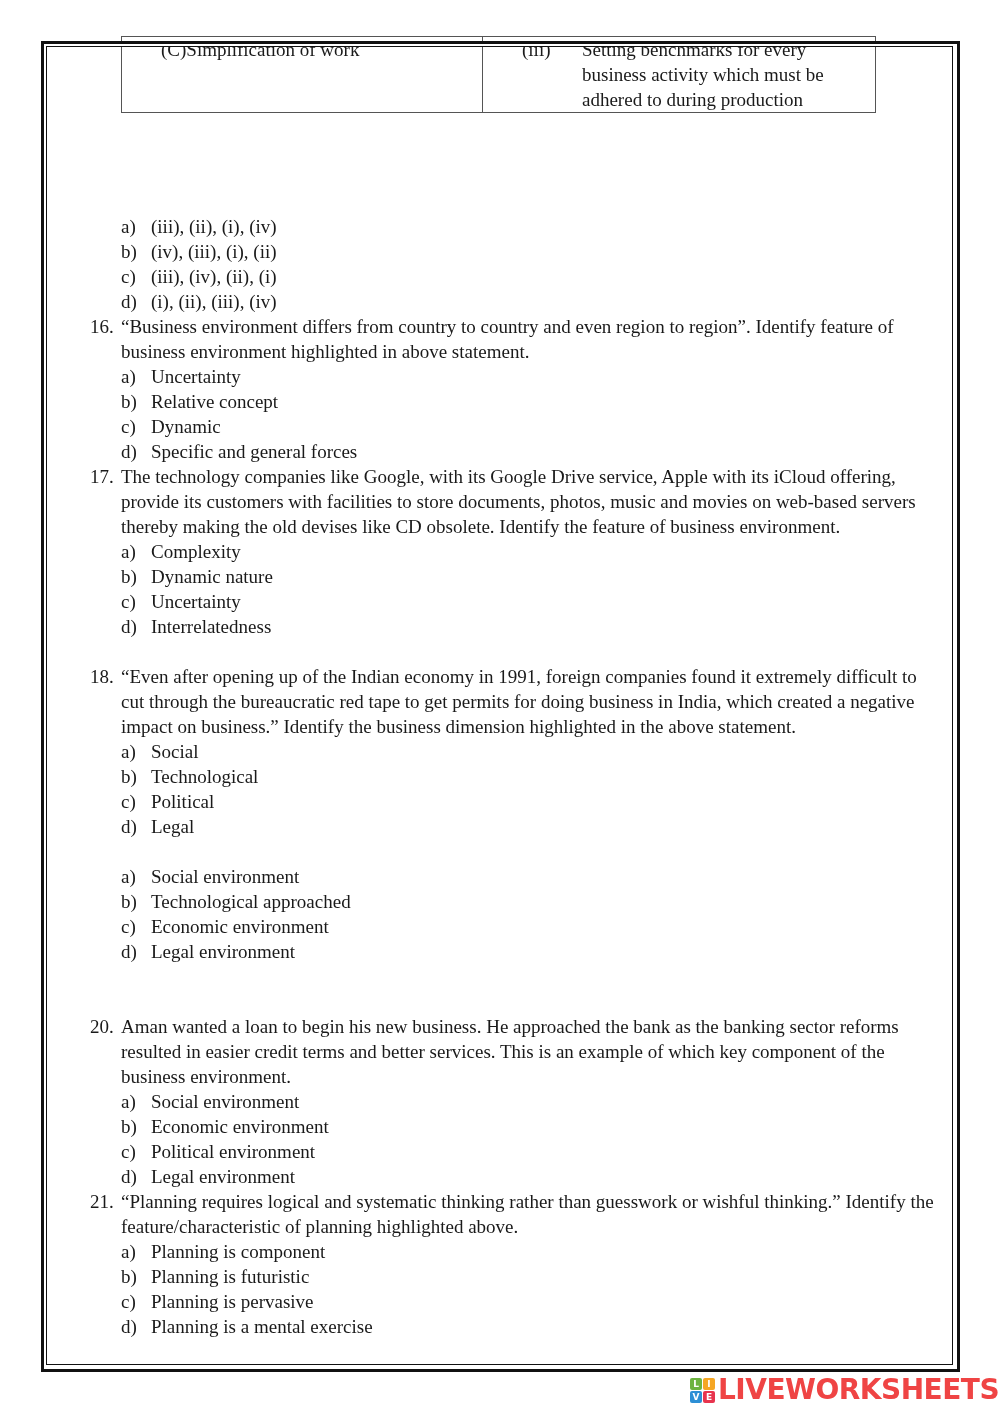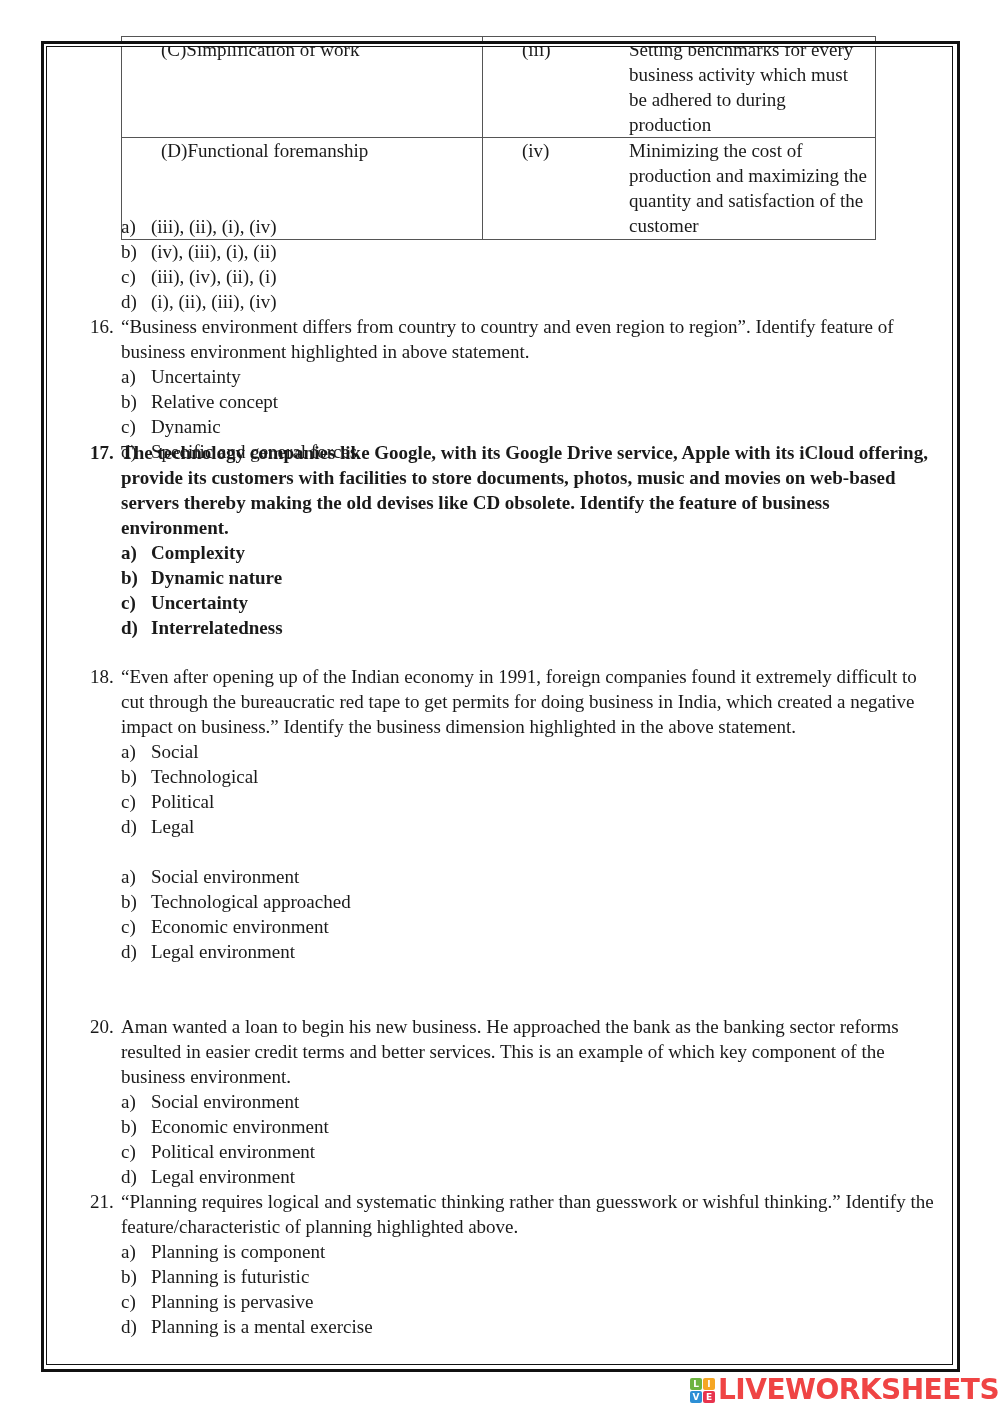--- a/index.html
+++ b/index.html
@@ -40,21 +40,20 @@
     .match-table td.col-a {
       width: 360px;
     }
     .match-table .cell-a-inner {
       padding-left: 39px;
       padding-top: 0px;
     }
     .match-table .cell-b-inner {
       display: flex;
       padding-top: 0px;
-      gap: 47px;
     }
     .match-table .roman {
       width: 60px;
       padding-left: 39px;
       flex: 0 0 auto;
     }
     .match-table .desc {
       flex: 1 1 auto;
       padding-right: 6px;
     }
@@ -172,31 +171,20 @@
         <td class="col-a">
           <div class="cell-a-inner">(C)Simplification of work</div>
         </td>
         <td class="col-b">
           <div class="cell-b-inner">
             <span class="roman">(iii)</span>
             <span class="desc">Setting benchmarks for every business activity which must be adhered to during production</span>
           </div>
         </td>
       </tr>
-      <tr class="row-d">
-        <td class="col-a">
-          <div class="cell-a-inner">(D)Functional foremanship</div>
-        </td>
-        <td class="col-b">
-          <div class="cell-b-inner">
-            <span class="roman">(iv)</span>
-            <span class="desc">Minimizing the cost of production and maximizing the quantity and satisfaction of the customer</span>
-          </div>
-        </td>
-      </tr>
     </tbody>
   </table>
 
   <div class="frame-mask"></div>
   <div class="frame-outer"></div>
   <div class="frame-inner"></div>
 
   <div class="content">
 
     <div class="block" style="top:214px;">
@@ -222,21 +210,21 @@
       <div class="q">
         <span class="qnum">16.</span>
         <span>“Business environment differs from country to country and even region to region”. Identify feature of business environment highlighted in above statement.</span>
       </div>
       <div class="opt"><span class="olabel">a)</span><span>Uncertainty</span></div>
       <div class="opt"><span class="olabel">b)</span><span>Relative concept</span></div>
       <div class="opt"><span class="olabel">c)</span><span>Dynamic</span></div>
       <div class="opt"><span class="olabel">d)</span><span>Specific and general forces</span></div>
     </div>
 
-    <div class="block" style="top:440px;font-weight:bold;">
+    <div class="block" style="top:464px;">
       <div class="q">
         <span class="qnum">17.</span>
         <span>The technology companies like Google, with its Google Drive service, Apple with its iCloud offering, provide its customers with facilities to store documents, photos, music and movies on web-based servers thereby making the old devises like CD obsolete. Identify the feature of business environment.</span>
       </div>
       <div class="opt"><span class="olabel">a)</span><span>Complexity</span></div>
       <div class="opt"><span class="olabel">b)</span><span>Dynamic nature</span></div>
       <div class="opt"><span class="olabel">c)</span><span>Uncertainty</span></div>
       <div class="opt"><span class="olabel">d)</span><span>Interrelatedness</span></div>
     </div>
 

